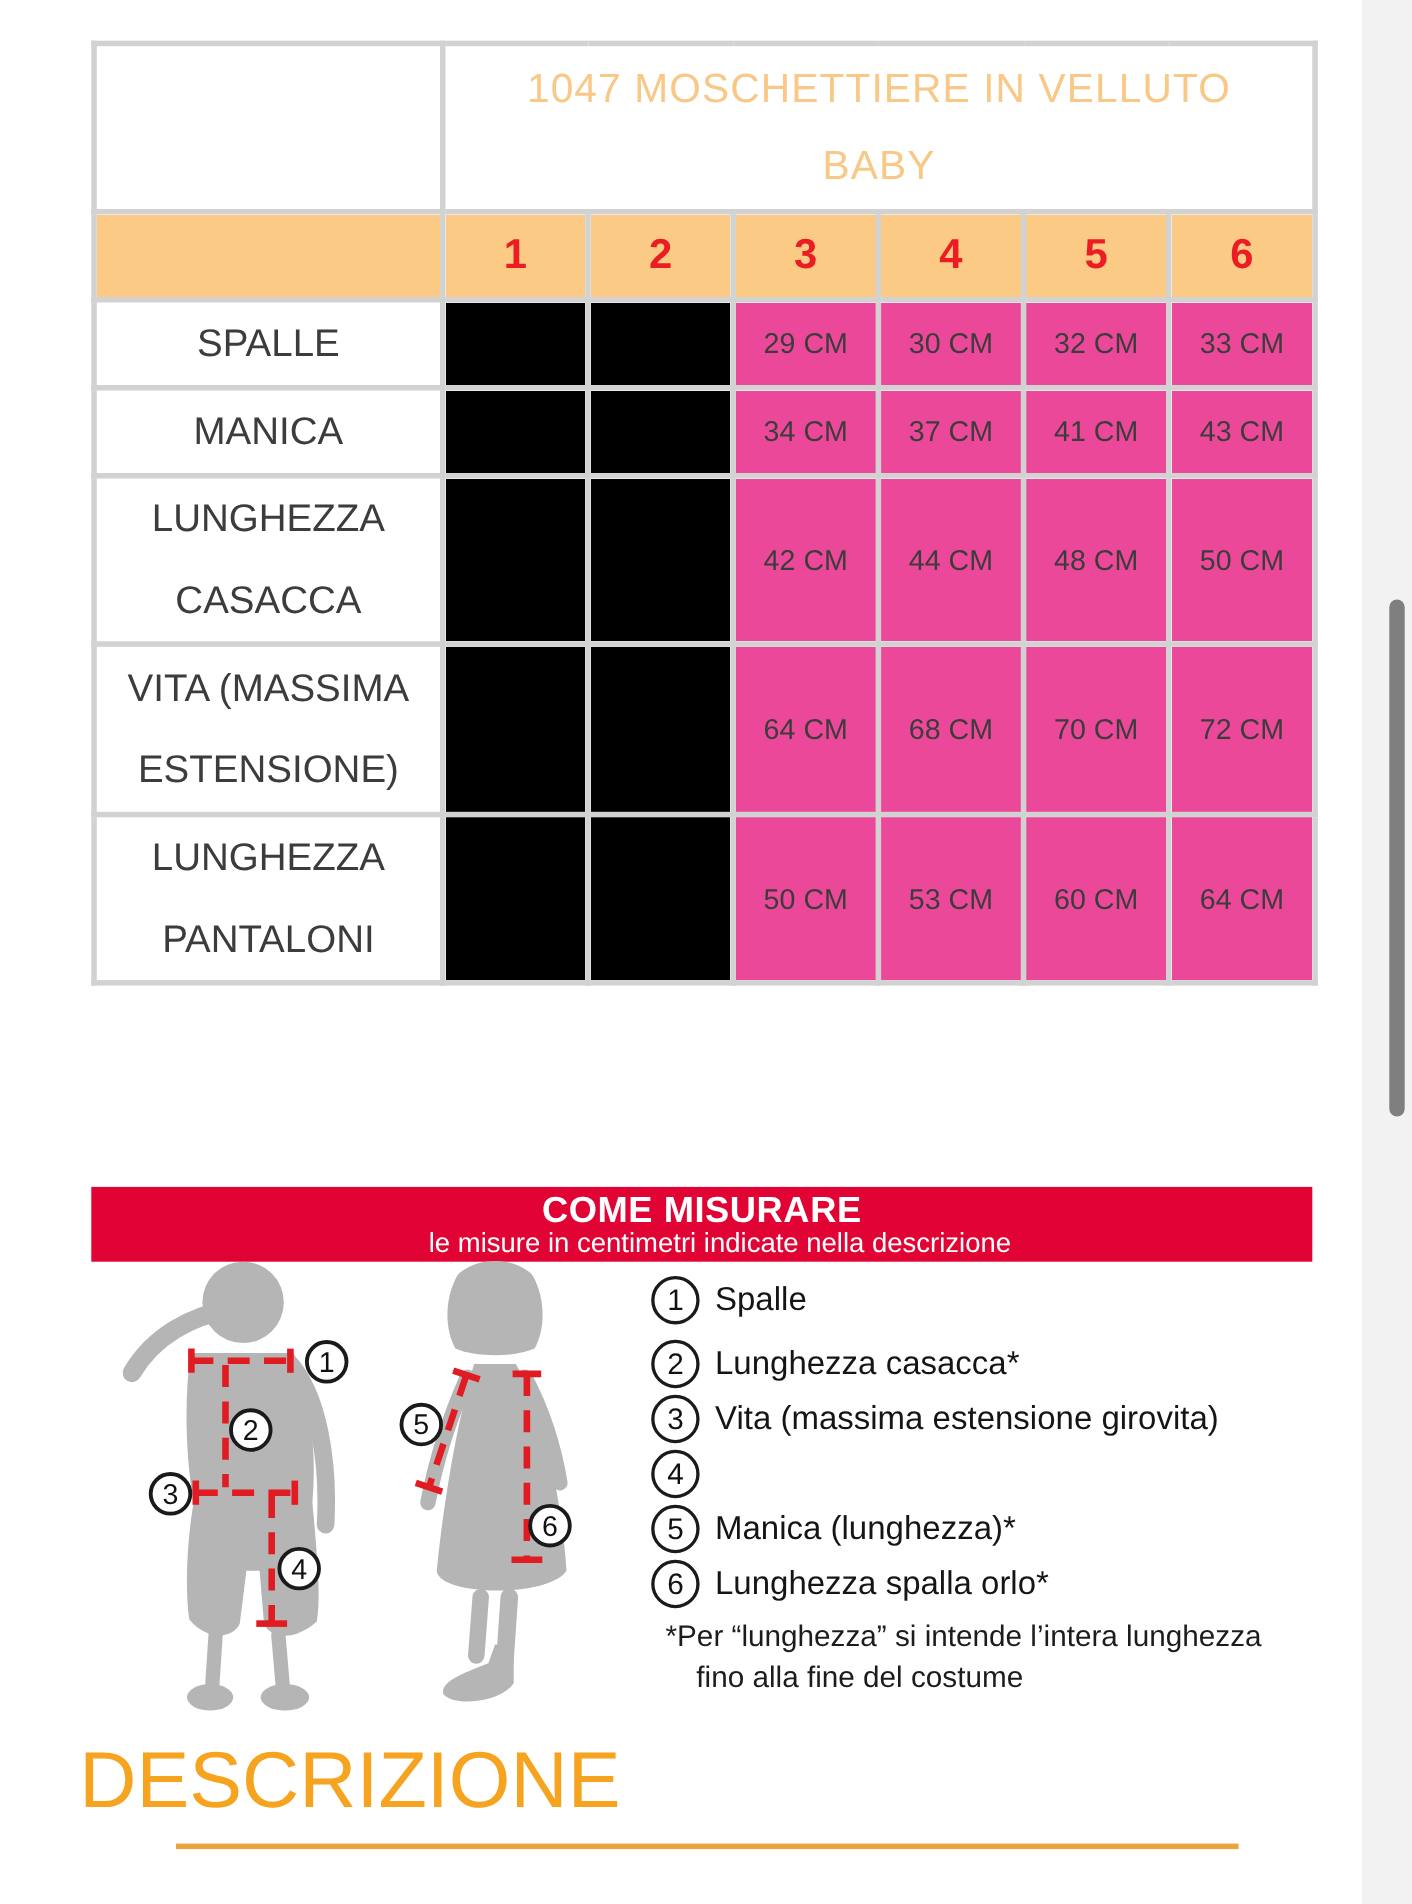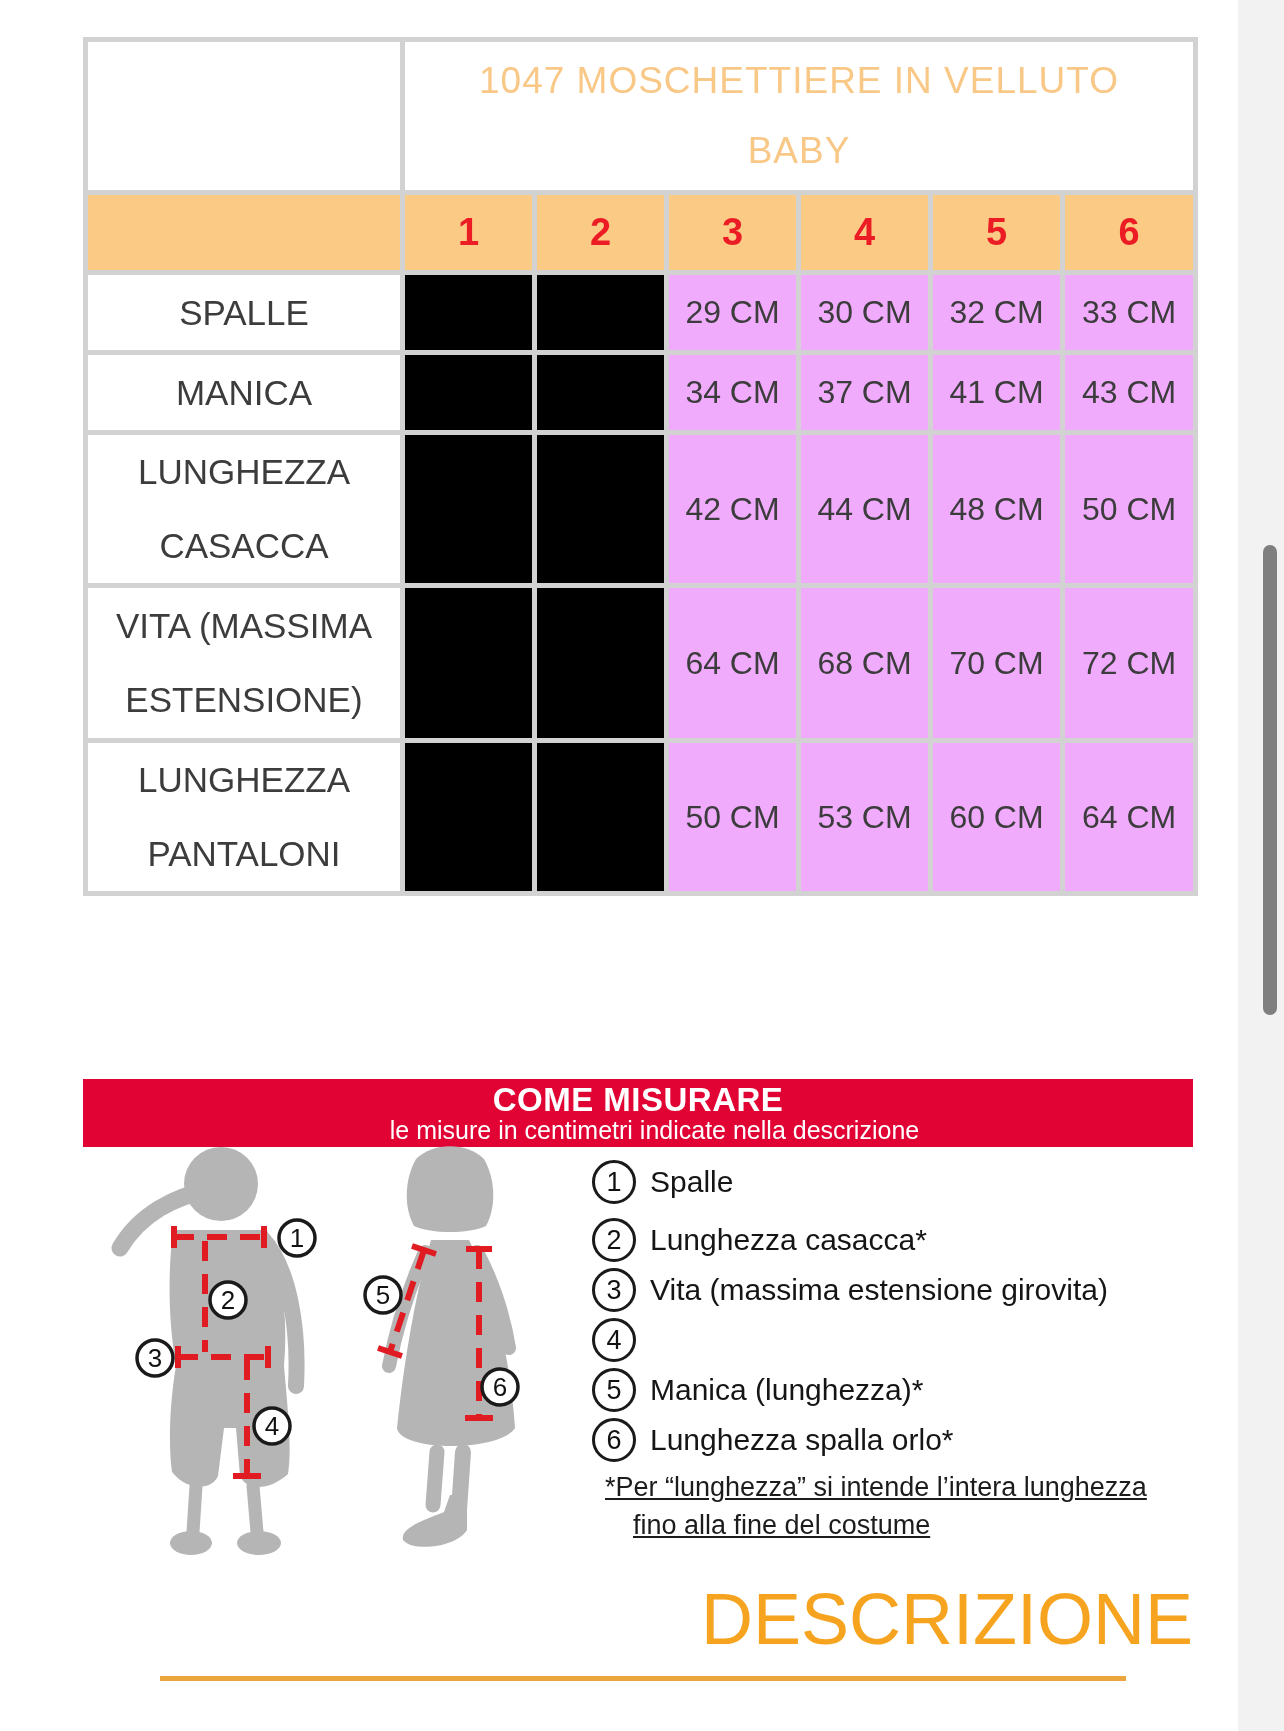--- a/index.html
+++ b/index.html
@@ -20,48 +20,48 @@
     padding:0;text-align:center;vertical-align:middle;
     overflow:hidden;
   }
   .corner-cell{background:#ffffff;}
   .title-cell{color:#f9c887;font-size:37px;letter-spacing:1px;}
   .title-cell span{display:block;line-height:70px;}
   .hdr-row td{background:#fbca84;height:75px;}
   .hdr-row td{color:#ec1c24;font-size:38px;font-weight:bold;}
   .lbl-cell{font-size:35px;color:#3c3c3c;background:#fff;}
   .lbl-cell span{display:block;line-height:74px;}
-  .val-cell{font-size:32px;color:#3c3c3c;background:#f0abfc;}
+  .val-cell{font-size:26px;color:#3c3c3c;background:#ec4899;}
   .blk-cell{background:#000000;}
   
   .measure-banner{
     position:absolute;left:83px;top:1079px;width:1110px;height:68px;
     background:#e00333;color:#ffffff;text-align:center;
   }
   .banner-title{font-size:33px;font-weight:bold;line-height:37px;margin-top:2px;letter-spacing:.5px;}
   .banner-sub{font-size:25px;line-height:24px;padding-left:33px;}
   
   .measure-diagram{position:absolute;left:85px;top:1140px;}
   
   .measure-list{position:absolute;left:592px;top:1160px;margin:0;padding:0;list-style:none;}
   .measure-list li{display:flex;align-items:center;height:44px;margin-bottom:6px;}
   .measure-list li:first-child{margin-bottom:14px;}
   .circle-num{
     flex:0 0 auto;width:38px;height:38px;border:3px solid #1a1a1a;border-radius:50%;
     font-size:27px;line-height:38px;text-align:center;color:#111;margin-right:14px;
   }
   .item-label{font-size:30px;color:#151515;white-space:nowrap;}
   
-  .footnote{position:absolute;left:605px;top:1468px;color:#1c1c1c;text-decoration:underline;}
+  .footnote{position:absolute;left:605px;top:1468px;color:#1c1c1c;}
   .footnote p{margin:0;font-size:27px;line-height:38px;}
   .footnote p + p{padding-left:28px;}
   
   .descr-heading{
-    position:absolute;left:83px;top:1578px;width:1110px;
-    text-align:right;font-size:72px;color:#f6a41f;
+    position:absolute;left:72px;top:1578px;width:1110px;
+    text-align:left;font-size:72px;color:#f6a41f;
   }
   .descr-divider{
     position:absolute;left:160px;top:1676px;width:966px;height:5px;background:#eaa63c;
   }
   
   .scroll-track{position:absolute;left:1238px;top:0;width:46px;height:1731px;background:#f2f2f2;}
   .scroll-thumb{position:absolute;left:1263px;top:545px;width:14px;height:470px;background:#7f7f7f;border-radius:7px;}
 </style>
 </head>
 <body>

